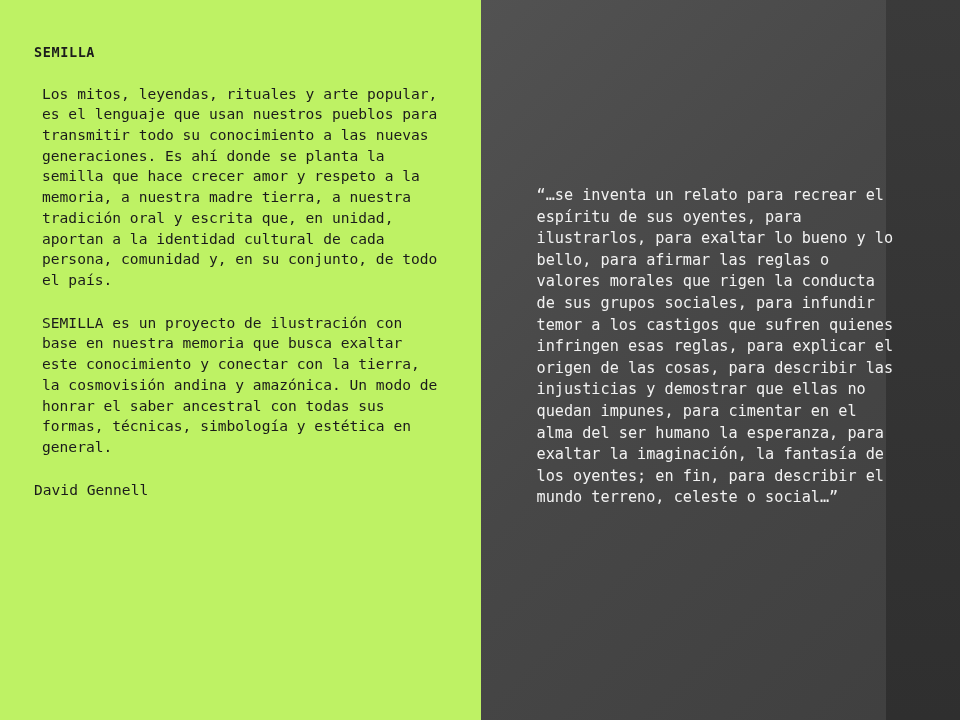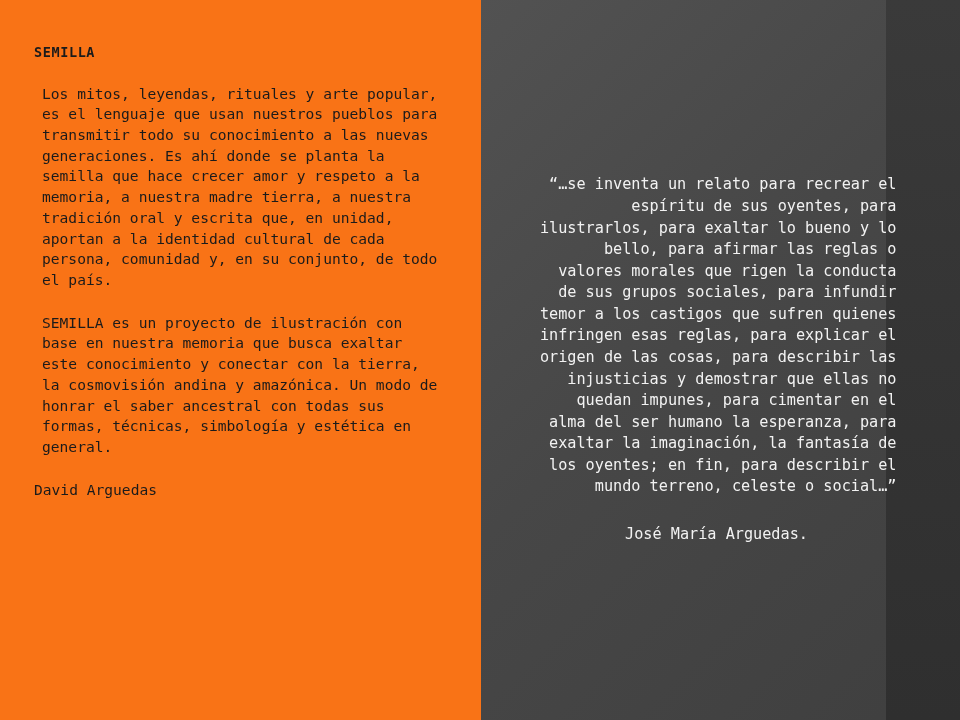--- a/index.html
+++ b/index.html
@@ -18,21 +18,21 @@
     width: 960px;
     height: 720px;
     display: flex;
     background: #ffffff;
   }
   
   .left-panel {
     position: relative;
     width: 481px;
     height: 720px;
-    background: #f97316;
+    background: #bef264;
     box-sizing: border-box;
     padding: 44px 36px 20px 34px;
   }
   .heading {
     font-size: 13.5px;
     font-weight: bold;
     letter-spacing: 0.6px;
     color: #1b1b1b;
     margin: 0 0 22px 0;
     line-height: 1.3;
@@ -75,21 +75,21 @@
     height: 720px;
     background: linear-gradient(180deg, #3a3a3a 0%, #343434 50%, #2f2f2f 100%);
     pointer-events: none;
   }
   .quote {
     position: relative;
     z-index: 2;
     font-size: 15.2px;
     line-height: 1.42;
     color: #f2f2f2;
-    text-align: right;
+    text-align: left;
     max-width: 360px;
     margin: 0 0 26px 0;
   }
   .quote-author {
     position: relative;
     z-index: 2;
     font-size: 15.2px;
     line-height: 1.42;
     color: #f2f2f2;
     text-align: center;
@@ -99,22 +99,21 @@
 </style>
 </head>
 <body>
 
 <div class="slide">
 
   <section class="left-panel">
     <h1 class="heading">SEMILLA</h1>
     <p class="body-text">Los mitos, leyendas, rituales y arte popular, es el lenguaje que usan nuestros pueblos para transmitir todo su conocimiento a las nuevas generaciones. Es ahí donde se planta la semilla que hace crecer amor y respeto a la memoria, a nuestra madre tierra, a nuestra tradición oral y escrita que, en unidad, aportan a la identidad cultural de cada persona, comunidad y, en su conjunto, de todo el país.</p>
     <p class="body-text">SEMILLA es un proyecto de ilustración con base en nuestra memoria que busca exaltar este conocimiento y conectar con la tierra, la cosmovisión andina y amazónica. Un modo de honrar el saber ancestral con todas sus formas, técnicas, simbología y estética en general.</p>
-    <p class="author-left">David Arguedas</p>
+    <p class="author-left">David Gennell</p>
   </section>
 
   <section class="right-panel">
     <blockquote class="quote">“…se inventa un relato para recrear el espíritu de sus oyentes, para ilustrarlos, para exaltar lo bueno y lo bello, para afirmar las reglas o valores morales que rigen la conducta de sus grupos sociales, para infundir temor a los castigos que sufren quienes infringen esas reglas, para explicar el origen de las cosas, para describir las injusticias y demostrar que ellas no quedan impunes, para cimentar en el alma del ser humano la esperanza, para exaltar la imaginación, la fantasía de los oyentes; en fin, para describir el mundo terreno, celeste o social…”</blockquote>
-    <p class="quote-author">José María Arguedas.</p>
     <div class="edge-strip"></div>
   </section>
 
 </div>
 
 </body></html>

